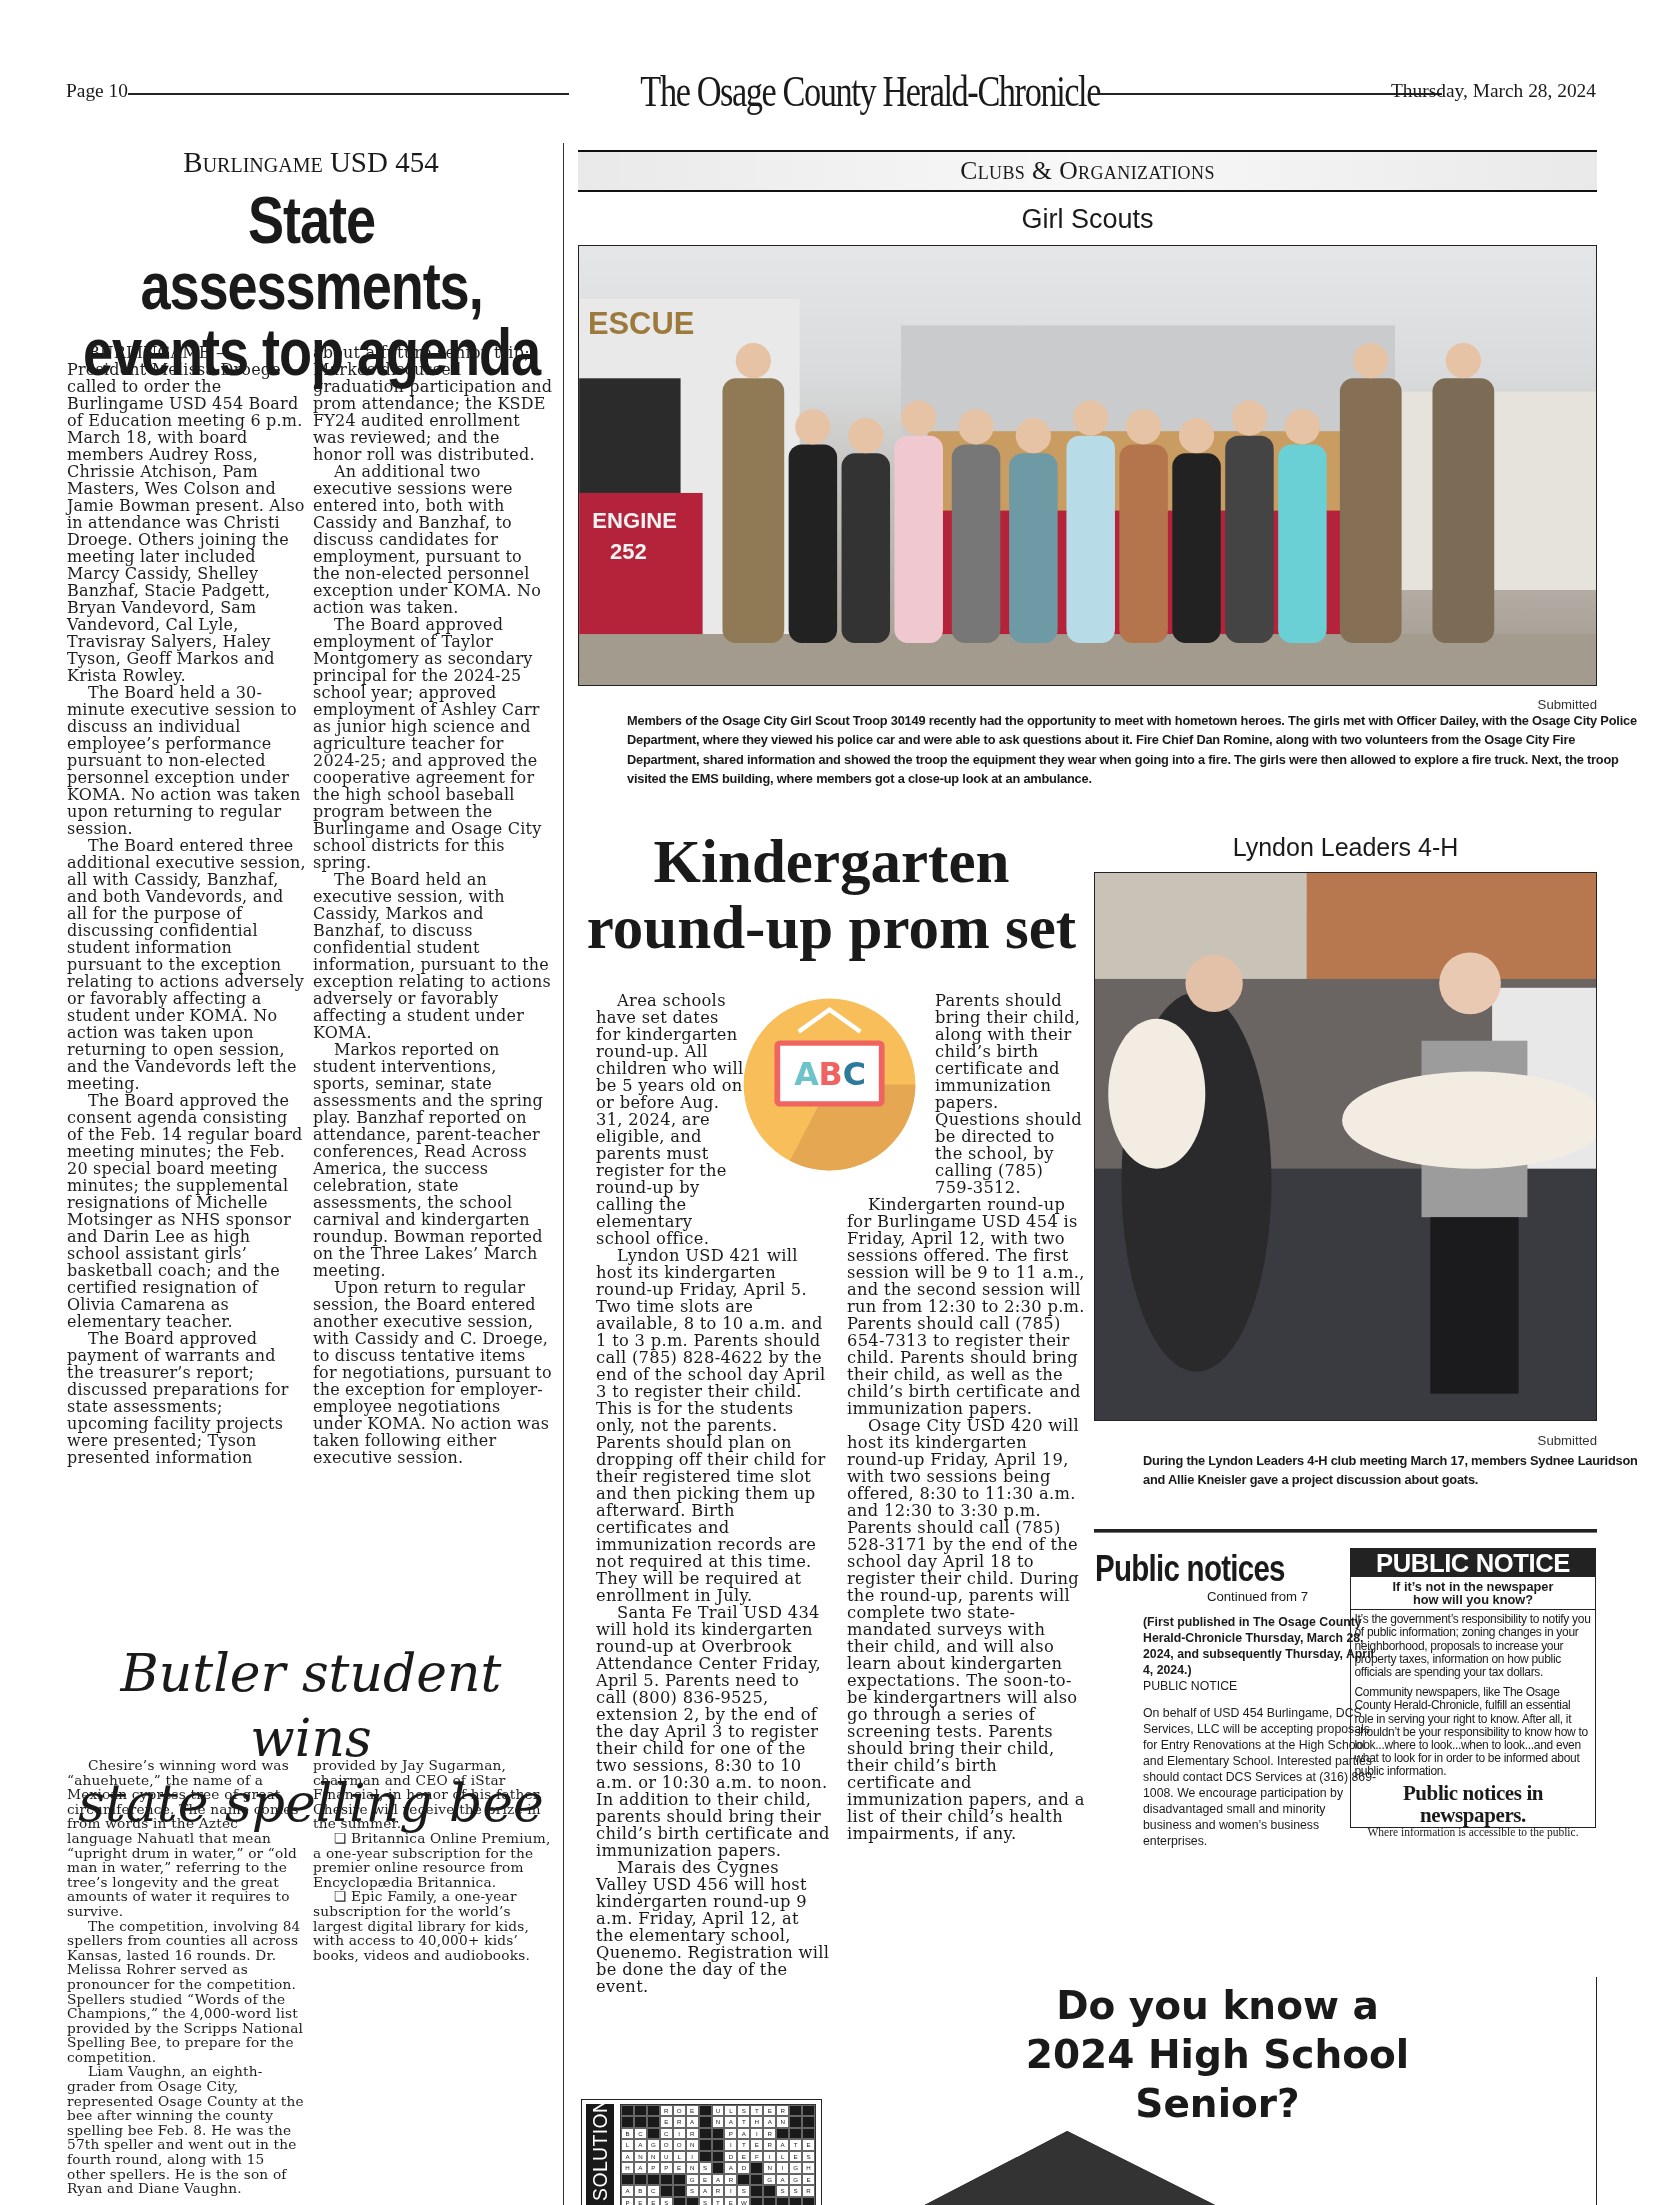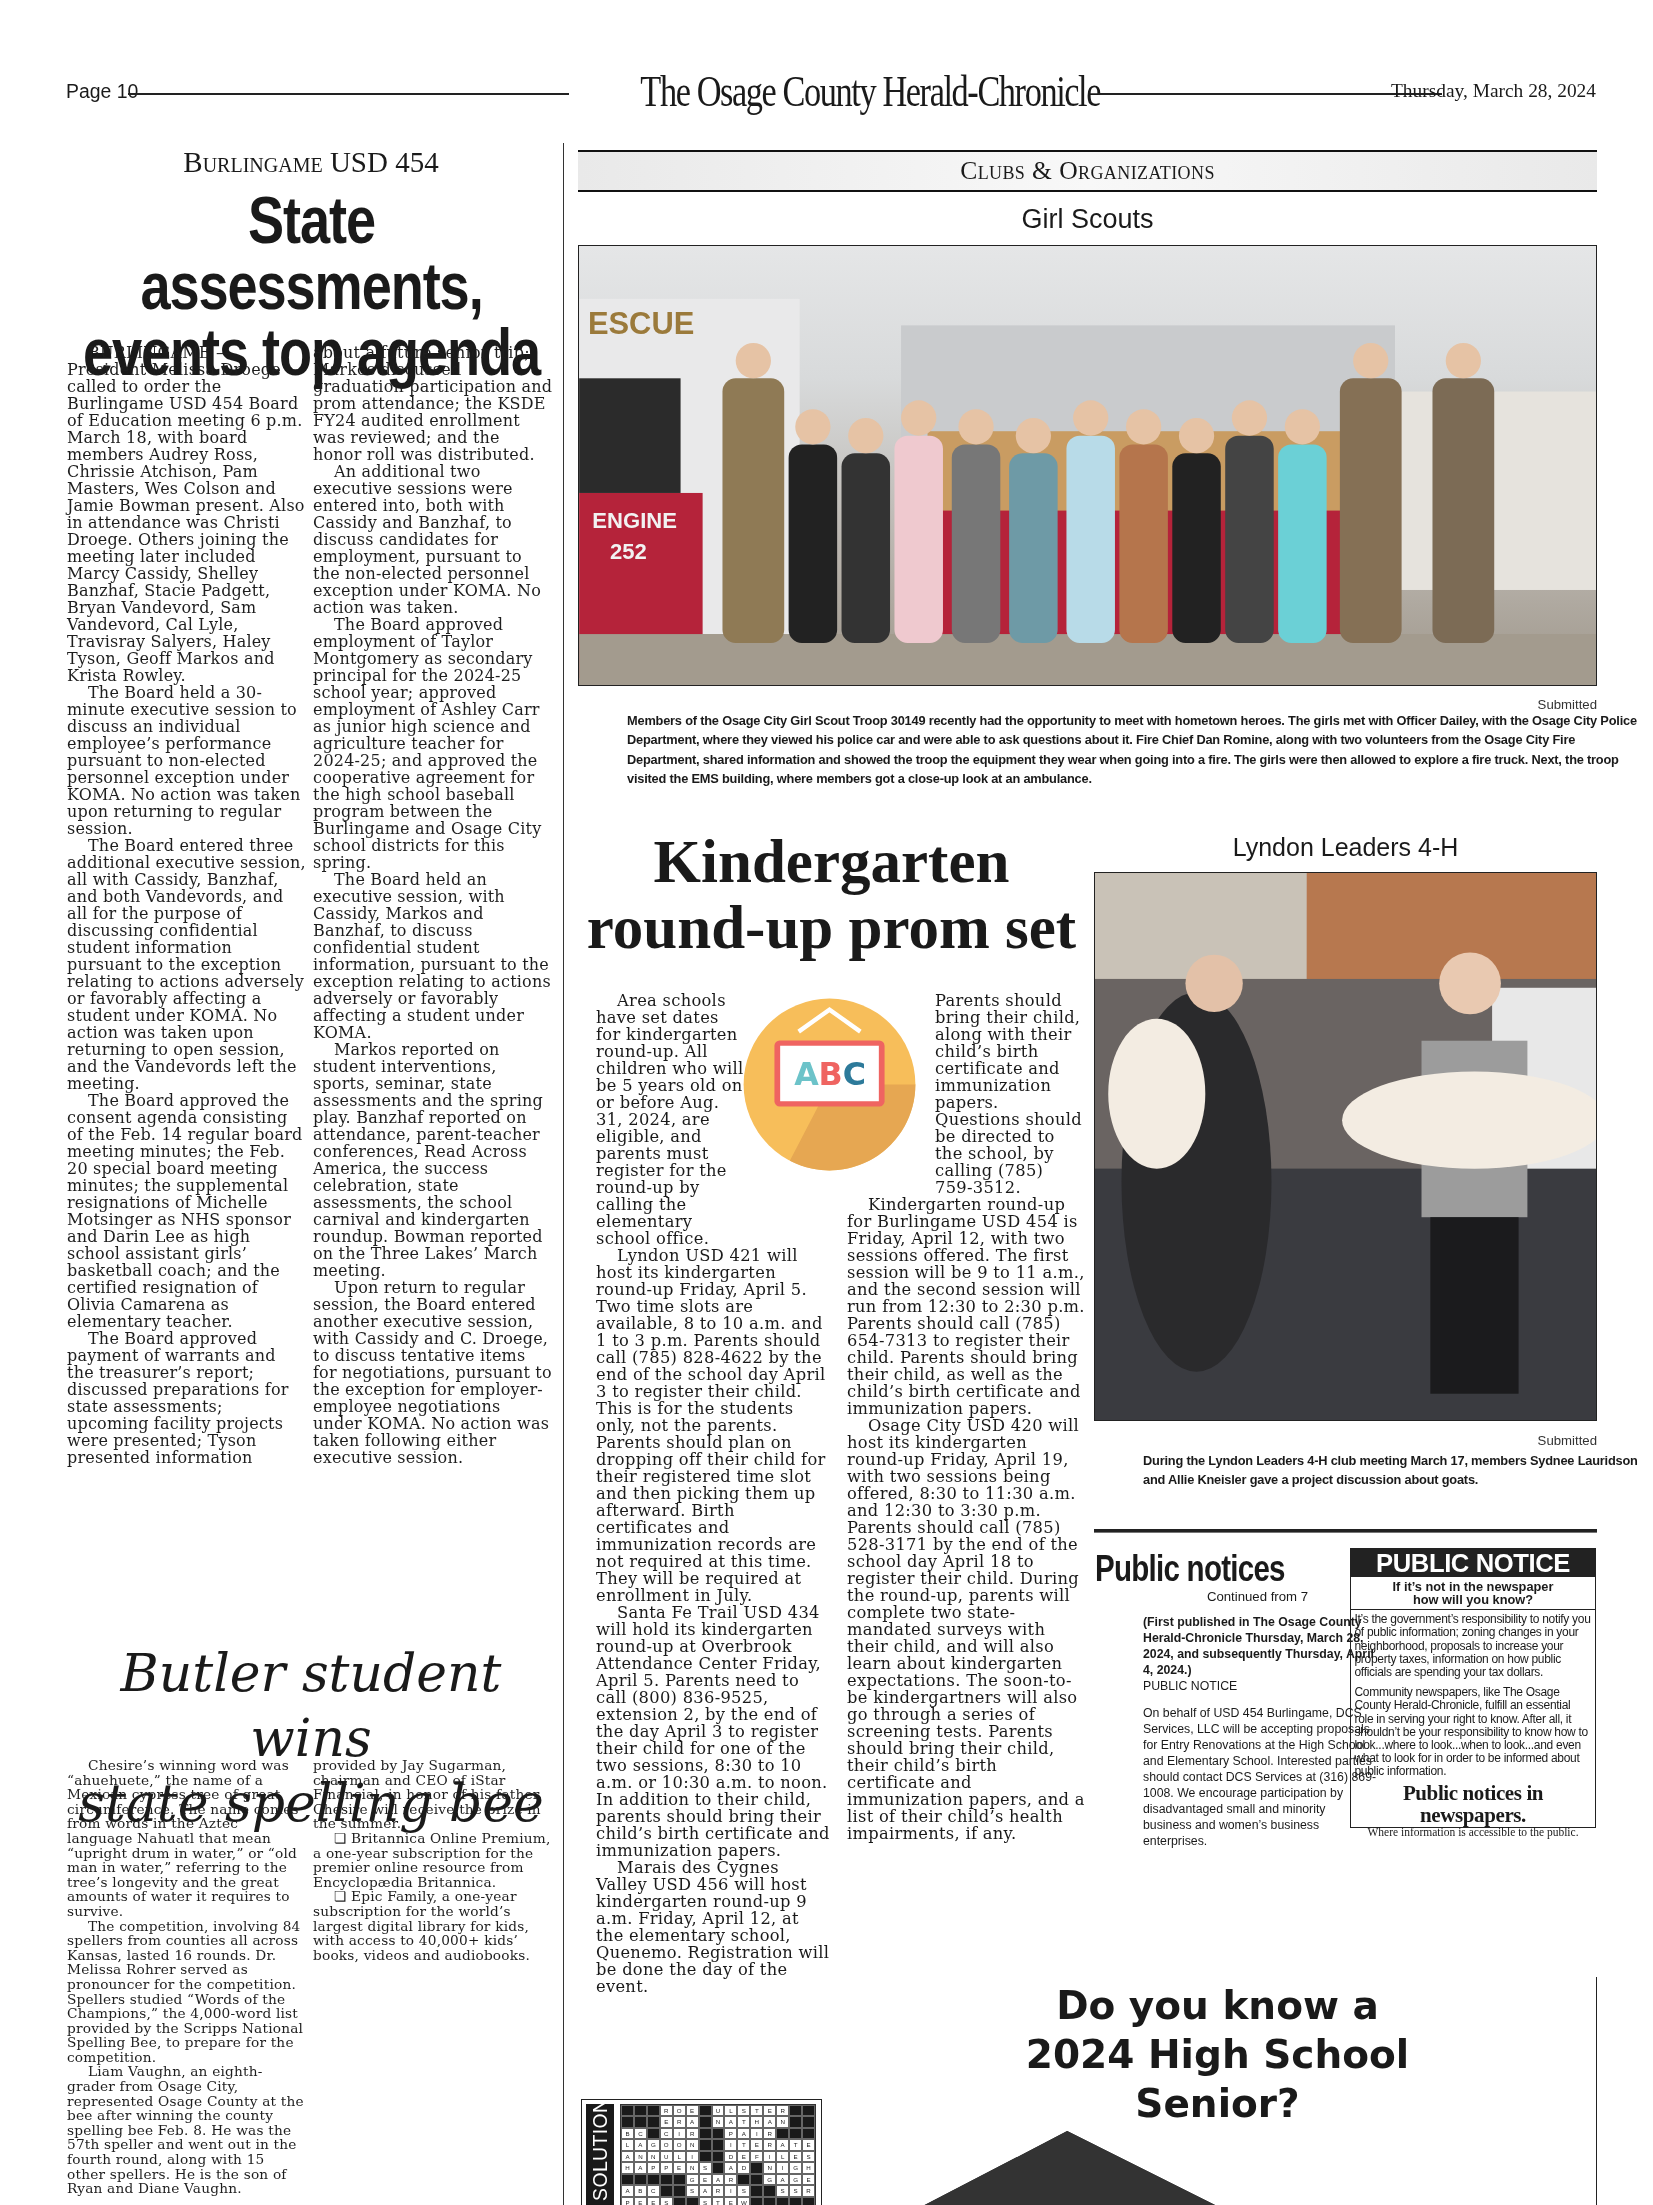--- a/index.html
+++ b/index.html
@@ -2,21 +2,21 @@
 <html style="font-size:7px"><head>
 <meta charset="utf-8">
 <style>
   * { box-sizing: border-box; margin: 0; padding: 0; }
   html, body { width: 1654px; height: 2955px; background: #ffffff; color: #1a1a1a; overflow: hidden; }
   body { position: relative; font-family: "DejaVu Serif", serif; }
   .abs { position: absolute; }
 
   
   .mast { left: 66px; top: 66px; width: 1530px; height: 49px; }
-  .mast .pg { position:absolute; left:0; top:14px; font-family:Liberation Sans, sans-serif; font-size:19.4px; }
+  .mast .pg { position:absolute; left:0; top:14px; font-family:Liberation Serif, serif; font-size:19.4px; }
   .mast .dt { position:absolute; right:0; top:14px; font-family:"Liberation Serif",serif; font-size:19.4px; }
   .mast .rule { position:absolute; top:26.5px; height:2.6px; background:#222; }
   .mast .ttl { position:absolute; left:520px; width:494px; top:0; text-align:center; font-family:"Liberation Serif",serif; font-size:44px; letter-spacing:-1.8px; transform:scaleX(0.78); transform-origin:center; white-space:nowrap; }
 
   .vrule { left: 563px; top: 143px; width: 1.3px; height: 2779px; background:#333; }
 
   
   .kicker { font-family:"Liberation Serif",serif; font-variant: small-caps; font-size:29px; text-align:center; }
   .hl-sans { font-family:"Liberation Sans",sans-serif; font-weight:700; font-size:66px; line-height:66px; text-align:center; letter-spacing:-1.3px; transform:scaleX(0.82); transform-origin:center top; }
   .col { font-family:"DejaVu Serif",serif; font-size:16px; line-height:17px; text-align:left; color:#1e1e1e; letter-spacing:0.2px; }

